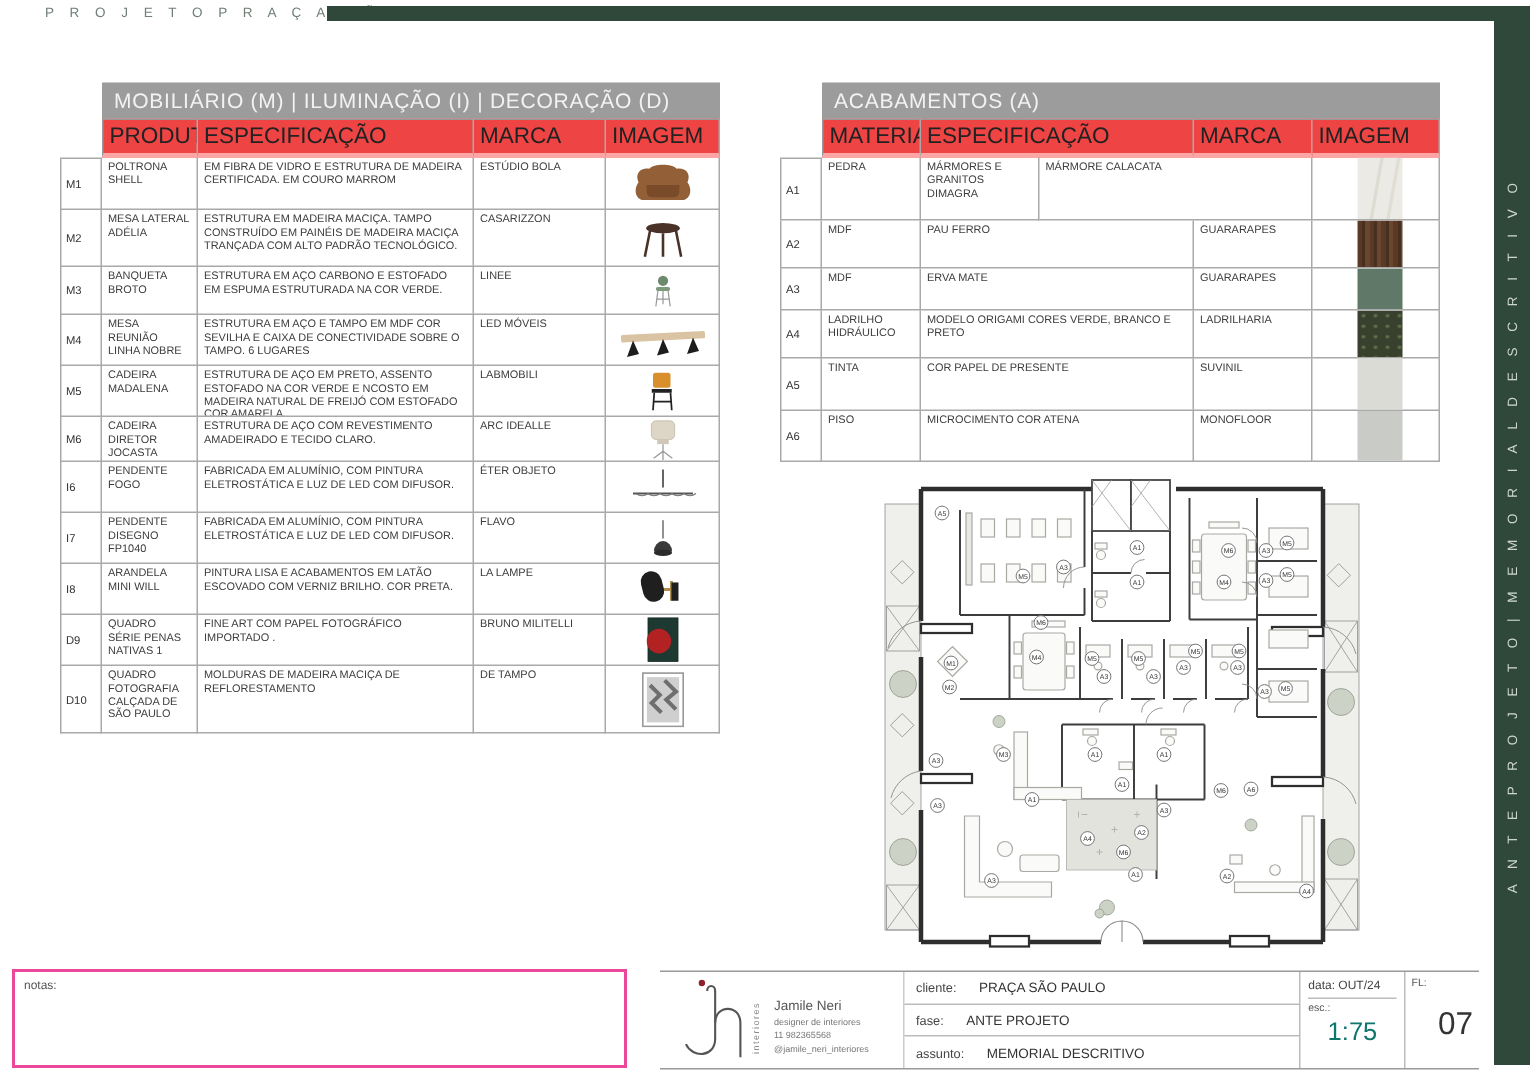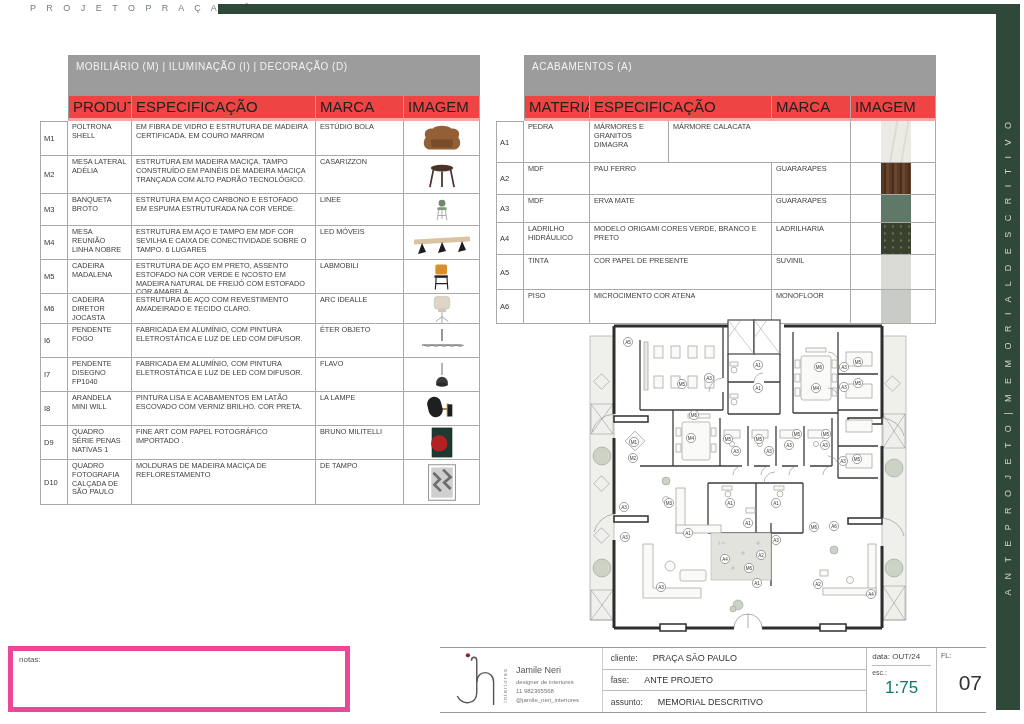--- a/index.html
+++ b/index.html
@@ -9,21 +9,21 @@
   
   .topbar-title{position:absolute;left:30px;top:3px;font-size:9px;letter-spacing:4px;color:#6f7f76;}
   .topbar-green{position:absolute;left:218px;top:4px;width:802px;height:10px;background:#2f4839;}
   .side-green{position:absolute;left:996px;top:4px;width:24px;height:706px;background:#2f4839;
               display:flex;align-items:center;justify-content:center;}
   .side-green span{writing-mode:vertical-rl;transform:rotate(180deg);font-size:9px;
                    letter-spacing:4px;color:#cdd6cd;white-space:nowrap;}
 
   
   .dtable{position:absolute;width:440px;}
-  .ttl{margin-left:28px;height:40px;background:#9c9c9c;color:#f2f2f2;font-size:10px;
+  .ttl{margin-left:28px;height:24px;background:#9c9c9c;color:#f2f2f2;font-size:14px;
        letter-spacing:.5px;line-height:24px;padding-left:8px;box-sizing:border-box;}
   .thead{display:flex;margin-left:28px;}
   .thead .c{border-top:1px solid #999;border-bottom:3px solid #fca5a5;font-size:15px;color:#222;
             background:#ef4444;}
   .thead .c:first-child{border-left:1px solid #999;}
   .trow{display:flex;}
   .c{box-sizing:border-box;border-right:1px solid #a9a9a9;border-bottom:1px solid #a9a9a9;
      padding:2px 4px;font-size:7.3px;line-height:1.2;overflow:hidden;}
   .cid{width:28px;border-left:1px solid #a9a9a9;display:flex;align-items:center;
        padding-left:3px;font-size:7.5px;color:#333;}
@@ -40,21 +40,21 @@
   .sw-a4{background:#39412e;background-image:radial-gradient(#5d6f46 1px,transparent 1.6px);background-size:8px 7px;}
   .sw-a5{background:#dadbd5;}
   .sw-a6{background:#c9ccc6;}
 
   
   #plan{position:absolute;left:588px;top:318px;width:320px;height:318px;}
   .labels circle{fill:#fff;stroke:#666;stroke-width:0.6;}
   .labels text{fill:#333;font-size:4.6px;text-anchor:middle;font-family:"Liberation Sans",sans-serif;}
 
   
-  .notes{position:absolute;left:8px;top:646px;width:342px;height:66px;border:5px solid #ec4899;
+  .notes{position:absolute;left:8px;top:646px;width:410px;height:66px;border:2px solid #ec4899;
          box-sizing:border-box;font-size:8px;color:#555;padding:4px 6px;}
   .tblock{position:absolute;left:440px;top:647px;width:546px;height:66px;box-sizing:border-box;
           border-top:1px solid #999;border-bottom:1px solid #999;display:flex;background:#fff;}
   .sec-logo{width:162px;position:relative;}
   .sec-info{width:264px;display:flex;flex-direction:column;border-left:1px solid #ccc;}
   .inforow{flex:1;display:flex;align-items:center;padding-left:8px;font-size:8.5px;color:#444;}
   .inforow + .inforow{border-top:1px solid #bbb;}
   .inforow b{font-weight:normal;color:#333;margin-left:15px;font-size:9px;}
   .sec-data{width:70px;border-left:1px solid #bbb;box-sizing:border-box;padding:4px 5px;font-size:8px;color:#444;}
   .sec-data .dline{border-bottom:1px solid #bbb;padding-bottom:4px;margin-bottom:3px;}
@@ -230,21 +230,21 @@
       <div class="c cimg">
         <svg class="pimg" width="28" height="37" viewBox="0 0 26 34">
             <rect x="0.5" y="0.5" width="25" height="33" fill="#fff" stroke="#999"></rect>
             <rect x="3" y="3" width="20" height="28" fill="#cfcfcf"></rect>
             <path d="M5 8 l6 6 -5 5 6 6 M14 5 l7 7 -6 5 6 6" stroke="#6e6e6e" stroke-width="2.5" fill="none"></path>
           </svg>
       </div>
     </div>
   </div>
 
-  <div class="dtable at" style="left:496px;top:55px;">
+  <div class="dtable at" style="left:520px;top:55px;">
     <div class="ttl">ACABAMENTOS (A)</div>
     <div class="thead">
       <div class="c cprod">MATERIAL</div>
       <div class="c cspec">ESPECIFICAÇÃO</div>
       <div class="c cmarca">MARCA</div>
       <div class="c cimg" style="justify-content:flex-start">IMAGEM</div>
     </div>
 
     <div class="trow" style="height:42px">
       <div class="c cid top-t">A1</div>

